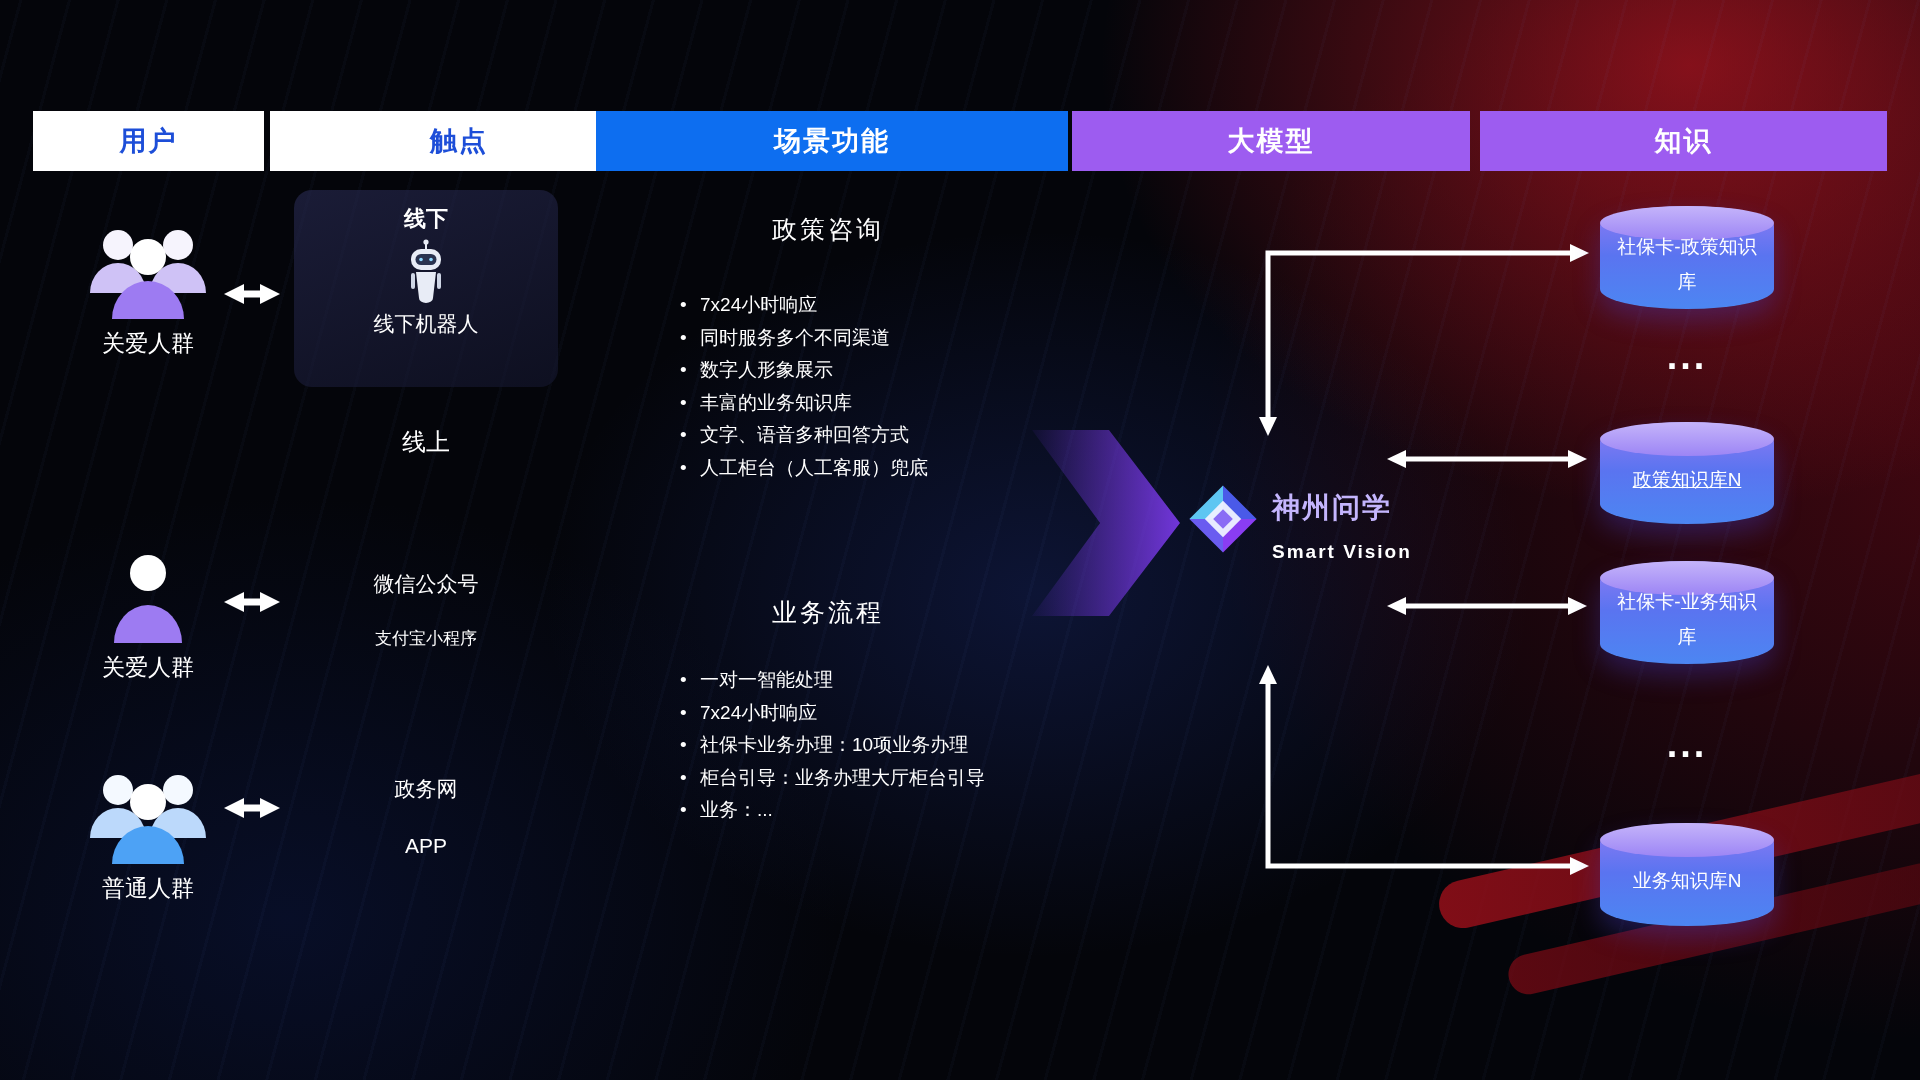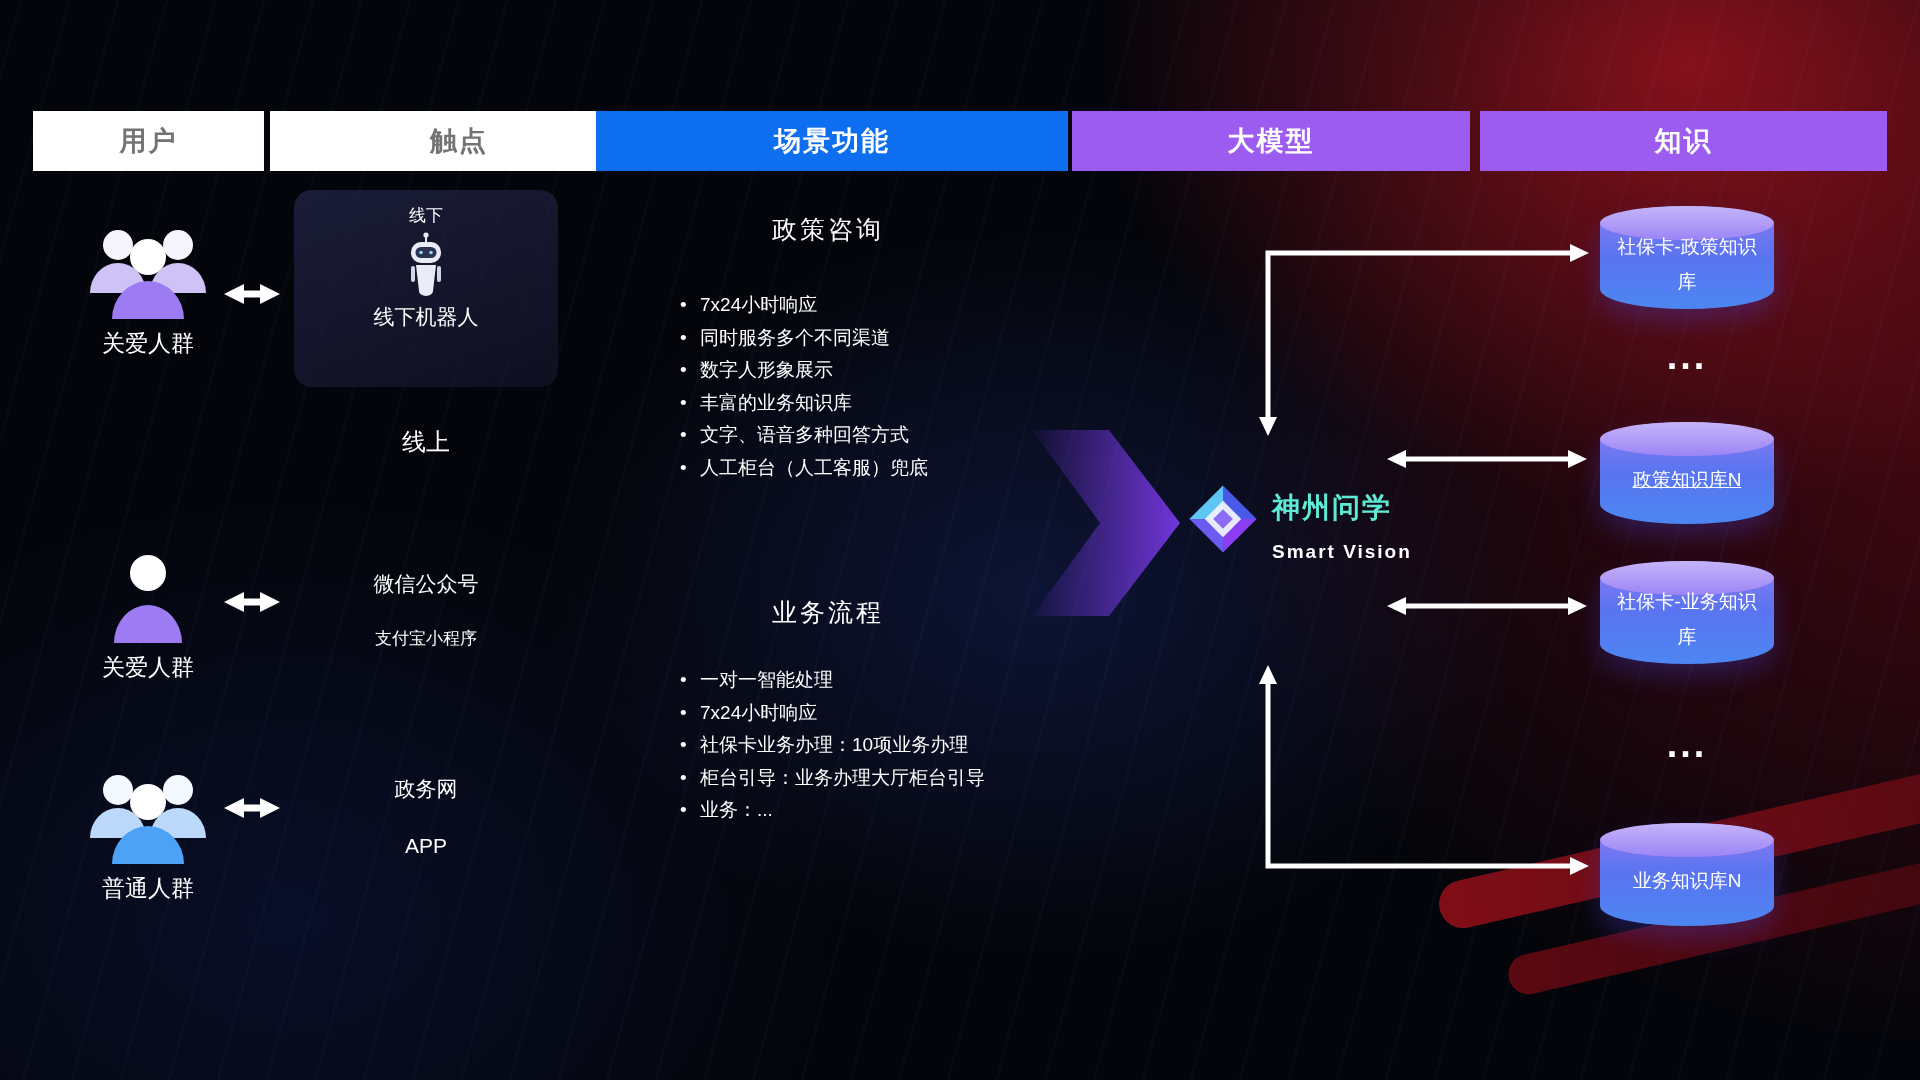--- a/index.html
+++ b/index.html
@@ -27,42 +27,42 @@
     background:linear-gradient(90deg, rgba(150,15,25,.85), rgba(95,8,18,.6));transform:rotate(-13deg);}
   .swoosh.s2{left:1500px;top:880px;width:700px;height:40px;border-radius:36px 0 0 36px;
     background:linear-gradient(90deg, rgba(120,10,20,.75), rgba(80,6,14,.5));transform:rotate(-13deg);}
 
   
   .hdr{
     position:absolute;top:111px;height:60px;z-index:3;
     display:flex;align-items:center;justify-content:center;
     font-size:27px;font-weight:700;letter-spacing:2px;
   }
-  .hdr-white{background:#ffffff;color:#737373;}
+  .hdr-white{background:#ffffff;color:#1d4ed8;}
   .hdr-blue{background:#0d6ef0;color:#ffffff;}
   .hdr-purple{background:#9d5cf0;color:#ffffff;}
   #hdr-users{left:33px;width:231px;}
   #hdr-touch{left:270px;width:378px;}
   #hdr-scene{left:596px;width:472px;}
   #hdr-model{left:1072px;width:398px;}
   #hdr-knowledge{left:1480px;width:407px;}
 
   
   .user-block{position:absolute;left:60px;width:176px;z-index:3;display:flex;flex-direction:column;align-items:center;}
   #user1{top:215px;} #user2{top:548px;} #user3{top:760px;}
   .user-label{margin-top:8px;font-size:23px;color:#fff;}
 
   
   .touch-card{
     position:absolute;left:294px;top:190px;width:264px;height:197px;z-index:3;
     background:linear-gradient(160deg, rgba(40,42,82,.62), rgba(20,22,46,.62));
     border-radius:18px;display:flex;flex-direction:column;align-items:center;
     padding-top:14px;box-sizing:border-box;
   }
-  .touch-title{font-size:17px;color:#fff;}
+  .touch-title{font-size:22px;color:#fff;font-weight:bold;}
   .touch-sub{font-size:21px;color:#fff;margin-top:6px;}
   .touch-text{position:absolute;left:300px;width:252px;z-index:3;text-align:center;color:#fff;}
   #t-online{top:426px;font-size:24px;}
   #t-wechat{top:570px;font-size:21px;}
   #t-alipay{top:627px;font-size:17px;}
   #t-gov{top:775px;font-size:21px;}
   #t-app{top:834px;font-size:21px;}
 
   
   .scn-title{position:absolute;left:600px;width:456px;z-index:3;text-align:center;
@@ -79,21 +79,21 @@
   
   .big-arrow{
     position:absolute;left:1032px;top:430px;width:148px;height:186px;z-index:2;
     background:linear-gradient(90deg, rgba(90,40,200,.08), rgba(124,58,237,.9));
     clip-path:polygon(0 0, 52% 0, 100% 50%, 52% 100%, 0 100%, 46% 50%);
   }
 
   
   .logo-svg{position:absolute;left:1188px;top:484px;z-index:3;}
   .logo-text{position:absolute;left:1272px;top:489px;z-index:3;}
-  .logo-name{font-size:28px;font-weight:700;color:#5eead4;letter-spacing:2px;}
+  .logo-name{font-size:28px;font-weight:700;color:#c4b5fd;letter-spacing:2px;}
   .logo-sub{font-size:19px;color:#fff;letter-spacing:2px;margin-top:14px;font-weight:600;}
 
   
   .cyl{
     position:absolute;left:1600px;width:174px;z-index:3;
     background:linear-gradient(180deg,#8f7bf3 0%, #5a74f0 48%, #4c86f2 100%);
     border-radius:50% / 20px;
     display:flex;align-items:center;justify-content:center;text-align:center;
     padding:18px 8px 6px 8px;box-sizing:border-box;
     box-shadow:0 12px 26px rgba(70,60,200,.35);

